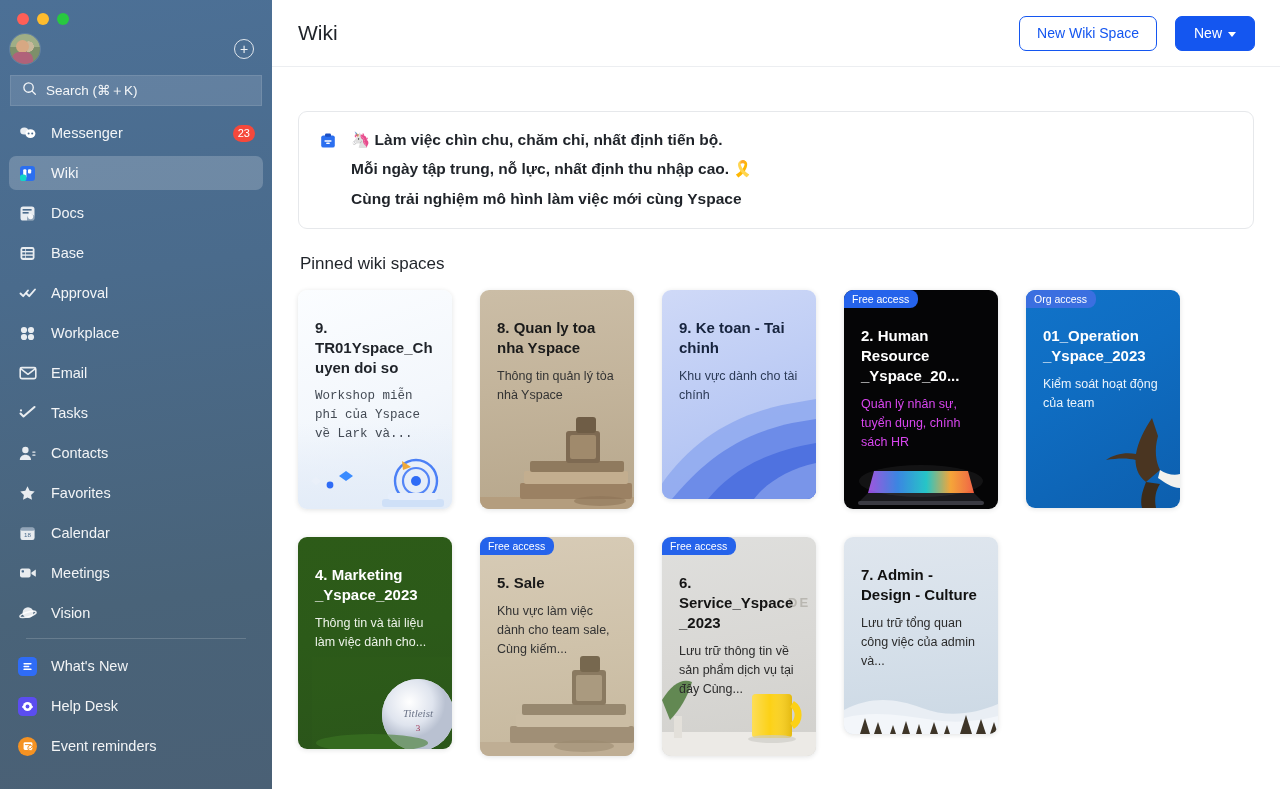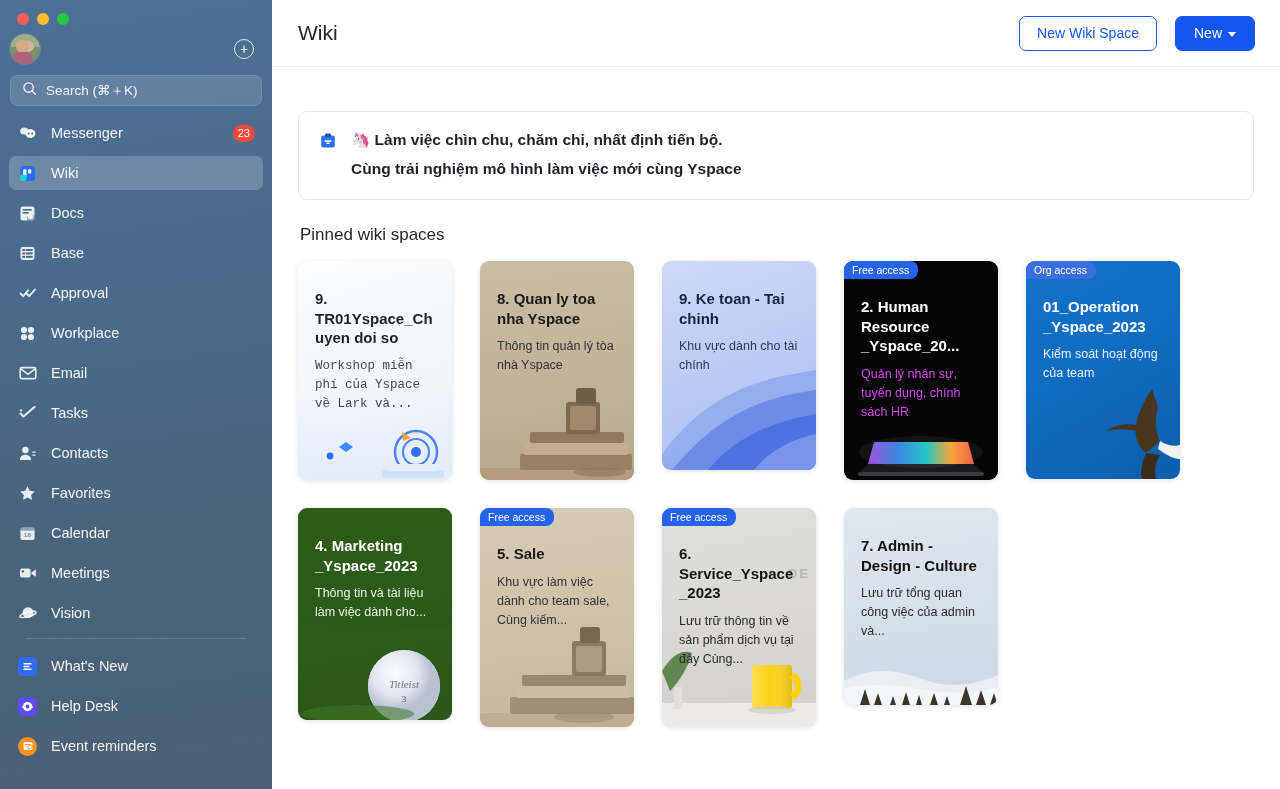--- a/index.html
+++ b/index.html
@@ -46,21 +46,21 @@
     border: 1.4px solid rgba(255,255,255,0.82);
     display:flex; align-items:center; justify-content:center;
     color: rgba(255,255,255,0.92); font-size: 14px; line-height: 1;
     cursor: pointer;
   }
 
   .search-box {
     margin: 11px 10px 0 10px; height: 31px;
     background: rgba(255,255,255,0.13);
     border: 1px solid rgba(255,255,255,0.10);
-    border-radius: 8px;
+    border-radius: 0;
     display:flex; align-items:center; gap:9px; padding: 0 11px;
     cursor: text;
   }
   .search-box .txt { color: rgba(255,255,255,0.93); font-size: 13.5px; }
 
   .nav { margin-top: 10px; padding: 0 9px; }
   .nav-item {
     display:flex; align-items:center; height: 34px;
     padding: 0 8px; border-radius: 7px; margin-bottom: 6px;
     color: rgba(255,255,255,0.93); font-size: 14.5px;
@@ -417,20 +417,21 @@
         <span class="banner-icon">
           <svg width="18" height="18" viewBox="0 0 18 18">
             <rect x="2.2" y="3.4" width="13.6" height="12.2" rx="2.2" fill="#2b6ff0"></rect>
             <rect x="6" y="1.6" width="6" height="3.2" rx="1.3" fill="#1b4fc4"></rect>
             <rect x="5.4" y="8.2" width="7.2" height="1.5" rx=".7" fill="#ffffff"></rect>
             <rect x="7.2" y="10.6" width="3.6" height="1.5" rx=".7" fill="#ffffff"></rect>
           </svg>
         </span>
         <div class="banner-lines">
           <div class="banner-line">🦄 Làm việc chìn chu, chăm chỉ, nhất định tiến bộ.</div>
+          <div class="banner-line">Mỗi ngày tập trung, nỗ lực, nhất định thu nhập cao. 🎗️</div>
           <div class="banner-line">Cùng trải nghiệm mô hình làm việc mới cùng Yspace</div>
         </div>
       </div>
 
       <h2 class="section-title">Pinned wiki spaces</h2>
 
       <div class="grid">
 
         <div class="card t-light" style="height:219px">
           <div class="bgfx" style="height:86px;
@@ -523,21 +524,21 @@
               <path d="M110 58 C 100 56, 88 58, 80 64 C 92 62, 102 62, 110 64 Z" fill="#4a3521"></path>
             </svg>
           </div>
           <div class="pad">
             <div class="card-title">01_Operation _Yspace_2023</div>
             <div class="card-desc">Kiểm soát hoạt động của team</div>
           </div>
         </div>
 
         <div class="card t-green" style="height:212px">
-          <div class="bgfx" style="height:92px;">
+          <div class="bgfx" style="height:92px;margin-left:14px;">
             <svg width="154" height="92" viewBox="0 0 154 92">
               <rect x="0" y="0" width="154" height="92" fill="#2f5f1b" opacity=".25"></rect>
               <circle cx="106" cy="58" r="36" fill="#e7eaf2"></circle>
               <circle cx="106" cy="58" r="36" fill="url(#gb)"></circle>
               <defs>
                 <radialGradient id="gb" cx="38%" cy="32%">
                   <stop offset="0%" stop-color="#ffffff"></stop>
                   <stop offset="65%" stop-color="#dfe4ee"></stop>
                   <stop offset="100%" stop-color="#b9c1d1"></stop>
                 </radialGradient>

